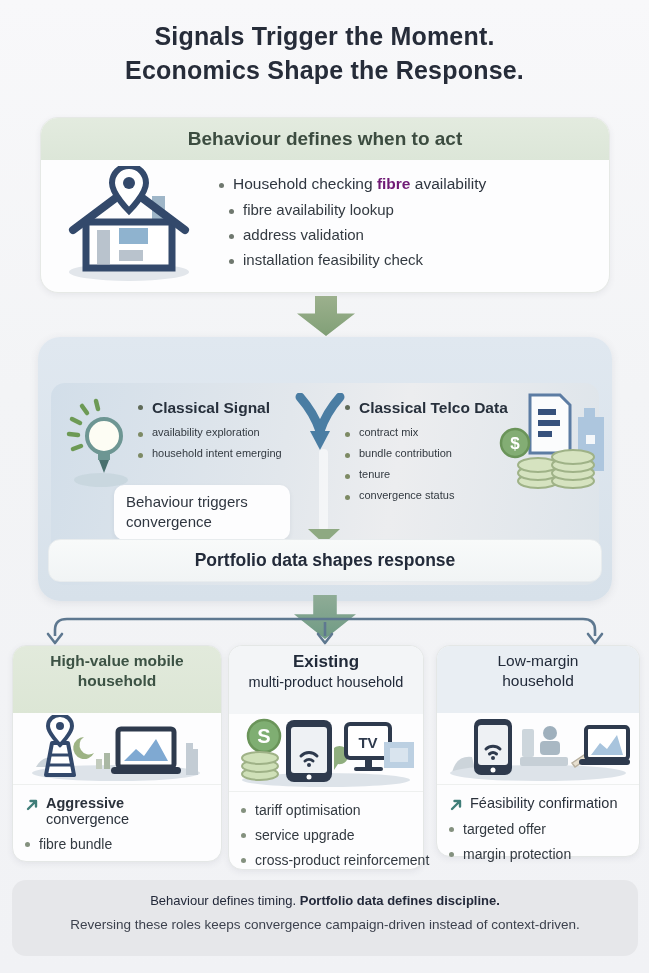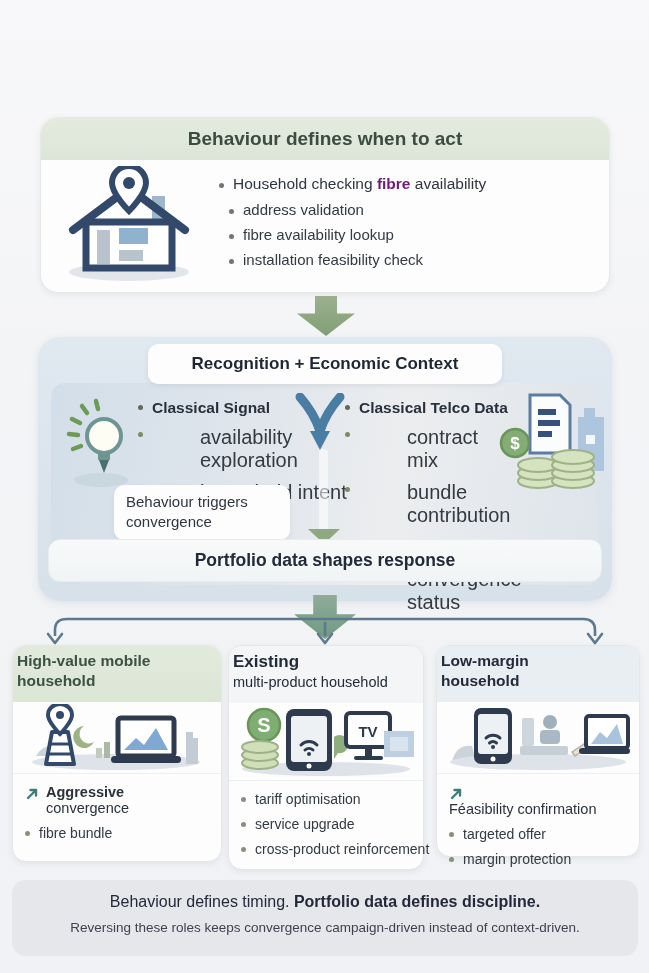--- a/index.html
+++ b/index.html
@@ -40,21 +40,21 @@
   .panel-title { position:absolute; left:110px; top:7px; width:354px; height:40px;
     background:#fdfdfe; border-radius:10px; box-shadow:0 2px 5px rgba(40,50,70,.08);
     display:flex; align-items:center; justify-content:center;
     font-size:17px; font-weight:700; color:#1f2732; }
   .panel-inner { position:absolute; left:13px; top:46px; width:548px; height:202px;
     border-radius:14px;
     background:linear-gradient(100deg,#d2dee9 0%,#e2e7ec 42%,#ecedef 62%,#dde4ea 100%); }
   .col { position:absolute; }
   .col .t { display:flex; align-items:flex-start; font-size:15.5px; font-weight:700; color:#27303c; margin-bottom:9px; }
   .col .t .dot { background:#5f6a58; margin-top:6px; }
-  .col .li { font-size:20px; color:#333a41; margin-bottom:9px;gap:48px; }
+  .col .li { font-size:11px; color:#333a41; margin-bottom:9px; }
   .col .li .dot { background:#7d8a64; margin-top:6px; }
   .col-left  { left:100px; top:62px; width:210px; }
   .col-right { left:307px; top:62px; width:165px; }
   .lightbulb { position:absolute; left:22px; top:56px; }
   .merge-arrow { position:absolute; left:256px; top:56px; }
   .vline { position:absolute; left:281px; top:112px; width:9px; height:82px;
     background:rgba(255,255,255,.55); border-radius:4px; }
   .small-arrowhead { position:absolute; left:270px; top:192px; width:32px; height:15px;
     background:#8ea982; clip-path:polygon(0 0,100% 0,50% 100%); }
   .finance-icons { position:absolute; left:460px; top:52px; }
@@ -66,51 +66,55 @@
     border:1px solid #e8ecee; display:flex; align-items:center; justify-content:center;
     font-size:17.5px; font-weight:700; color:#232b3a; }
   
   .branch { position:absolute; left:40px; top:610px; }
   
   .card { position:absolute; top:645px; background:#fdfdfe; border:1px solid #e4e7e6;
     border-radius:14px; box-shadow:0 2px 6px rgba(60,70,90,.08); }
   .card1 { left:12px;  width:210px; height:217px; }
   .card2 { left:228px; width:196px; height:225px; }
   .card3 { left:436px; width:204px; height:212px; }
-  .card-header { border-radius:13px 13px 0 0; padding:5px 4px 10px; line-height:1.32; }
+  .card-header { border-radius:13px 13px 0 0; text-align:center; padding:5px 4px 21px; line-height:1.32; }
   .card1 .card-header { background:linear-gradient(180deg,#e2eadc,#dce6d5); color:#3c5244; font-size:15.5px; font-weight:600; }
   .card2 .card-header { background:#f3f5f7; color:#222b3a; }
   .card2 .card-header .h1 { font-size:17px; font-weight:700; }
   .card2 .card-header .h2 { font-size:14.5px; font-weight:400; }
-  .card3 .card-header { background:#e9eef3; color:#222b3a; font-size:15.5px; font-weight:700; }
+  .card3 .card-header { background:#e9eef3; color:#222b3a; font-size:15.5px; font-weight:400; }
   .card-icons { height:72px; display:flex; align-items:center; justify-content:center;
     border-bottom:1px solid #eef0ef; }
   .card-body { padding:10px 10px 8px 12px; }
   .action { display:flex; align-items:flex-start; margin-bottom:9px; color:#2b323c; }
   .action svg { flex:0 0 14px; margin:3px 7px 0 0; }
   .card1 .action { font-size:14.5px; }
   .card1 .action b { font-weight:700; }
   .card2 .action { font-size:16px; font-weight:500; }
-  .card3 .action { font-size:14.5px;flex-direction:column; }
+  .card3 .action { font-size:14.5px; }
   .card .li { font-size:14px; color:#333a41; margin-bottom:9px; }
   .card .li .dot { background:#84917f; margin-top:6px; }
   .nowrap { white-space:nowrap; }
   
   .footer { position:absolute; left:12px; top:880px; width:626px; height:76px;
     background:#e6e7ea; border-radius:14px; text-align:center; padding-top:13px; }
-  .footer .l1 { font-size:16px; color:#23293a; }
+  .footer .l1 { font-size:13px; color:#23293a; }
   .footer .l1 .n { font-weight:500; }
   .footer .l1 .b { font-weight:700; }
   .footer .l2 { font-size:13.5px; color:#3d424e; margin-top:9px; }
 </style>
 </head>
 <body>
 
 <div class="page">
 
+  <div class="title">
+    <div>Signals Trigger the Moment.</div>
+    <div>Economics Shape the Response.</div>
+  </div>
 
   <section class="box1">
     <div class="box1-header">Behaviour defines when to act</div>
     <div class="box1-body">
       <svg width="152" height="118" viewBox="0 0 152 118">
         <ellipse cx="74" cy="106" rx="60" ry="9" fill="#e2e6eb"></ellipse>
         <rect x="97" y="30" width="13" height="24" fill="#9fb6c8"></rect>
         <rect x="31" y="56" width="86" height="46" fill="#ffffff" stroke="#33496b" stroke-width="7"></rect>
         <path d="M18 64 L74 22 L130 64" fill="none" stroke="#33496b" stroke-width="8" stroke-linejoin="round" stroke-linecap="round"></path>
         <rect x="42" y="64" width="13" height="34" fill="#b9c3cd"></rect>
@@ -119,39 +123,38 @@
         <path d="M74 0 C64 0 57 8 57 17 C57 28 74 45 74 45 C74 45 91 28 91 17 C91 8 84 0 74 0 Z" fill="#ffffff" stroke="#33496b" stroke-width="6"></path>
         <circle cx="74" cy="17" r="6" fill="#33496b"></circle>
       </svg>
       <div class="box1-list">
         <div class="li lead">
           <span class="dot"></span>
           <span><span>Household checking </span><b>fibre</b><span> availability</span></span>
         </div>
         <div class="li sub">
           <span class="dot"></span>
-          <span>address validation</span>
+          <span>fibre availability lookup</span>
         </div>
         <div class="li sub">
           <span class="dot"></span>
-          <span>fibre availability lookup</span>
+          <span>address validation</span>
         </div>
         <div class="li sub">
           <span class="dot"></span>
           <span>installation feasibility check</span>
         </div>
       </div>
     </div>
   </section>
 
   <div class="block-arrow arrow1"></div>
 
   <section class="panel">
     <div class="panel-inner"></div>
-    <div class="panel-title">Recognition + Economic Context</div>
 
     <svg class="lightbulb" width="80" height="96" viewBox="0 0 80 96">
       <ellipse cx="41" cy="87" rx="27" ry="7" fill="#c6d4dc" opacity=".8"></ellipse>
       <circle cx="44" cy="43" r="17" fill="#fdfdf4" stroke="#6d9693" stroke-width="4"></circle>
       <rect x="38" y="60" width="12" height="7" fill="#6d9693"></rect>
       <path d="M39 67 L44 80 L49 67 Z" fill="#49706e"></path>
       <g stroke="#6d9a55" stroke-width="4.5" stroke-linecap="round">
         <line x1="36" y1="8" x2="38" y2="16"></line>
         <line x1="22" y1="13" x2="27" y2="20"></line>
         <line x1="12" y1="26" x2="20" y2="30"></line>

